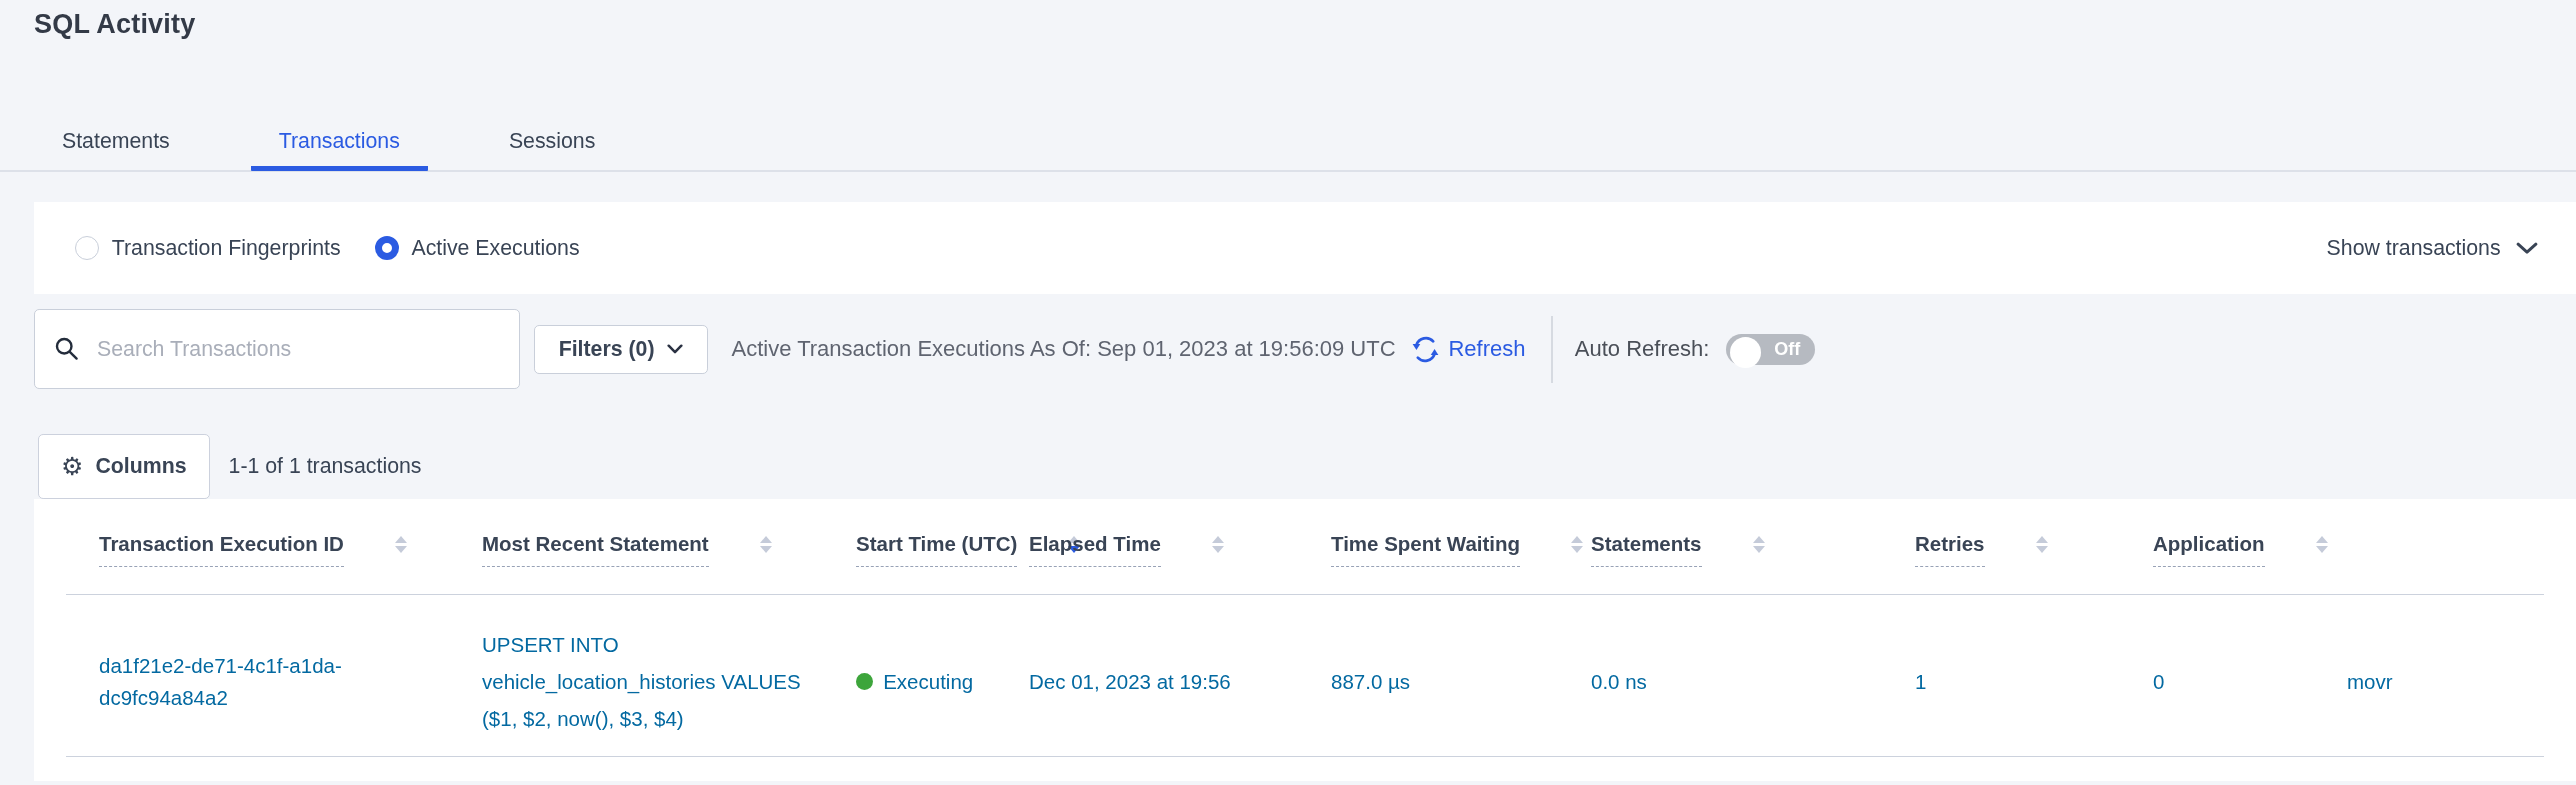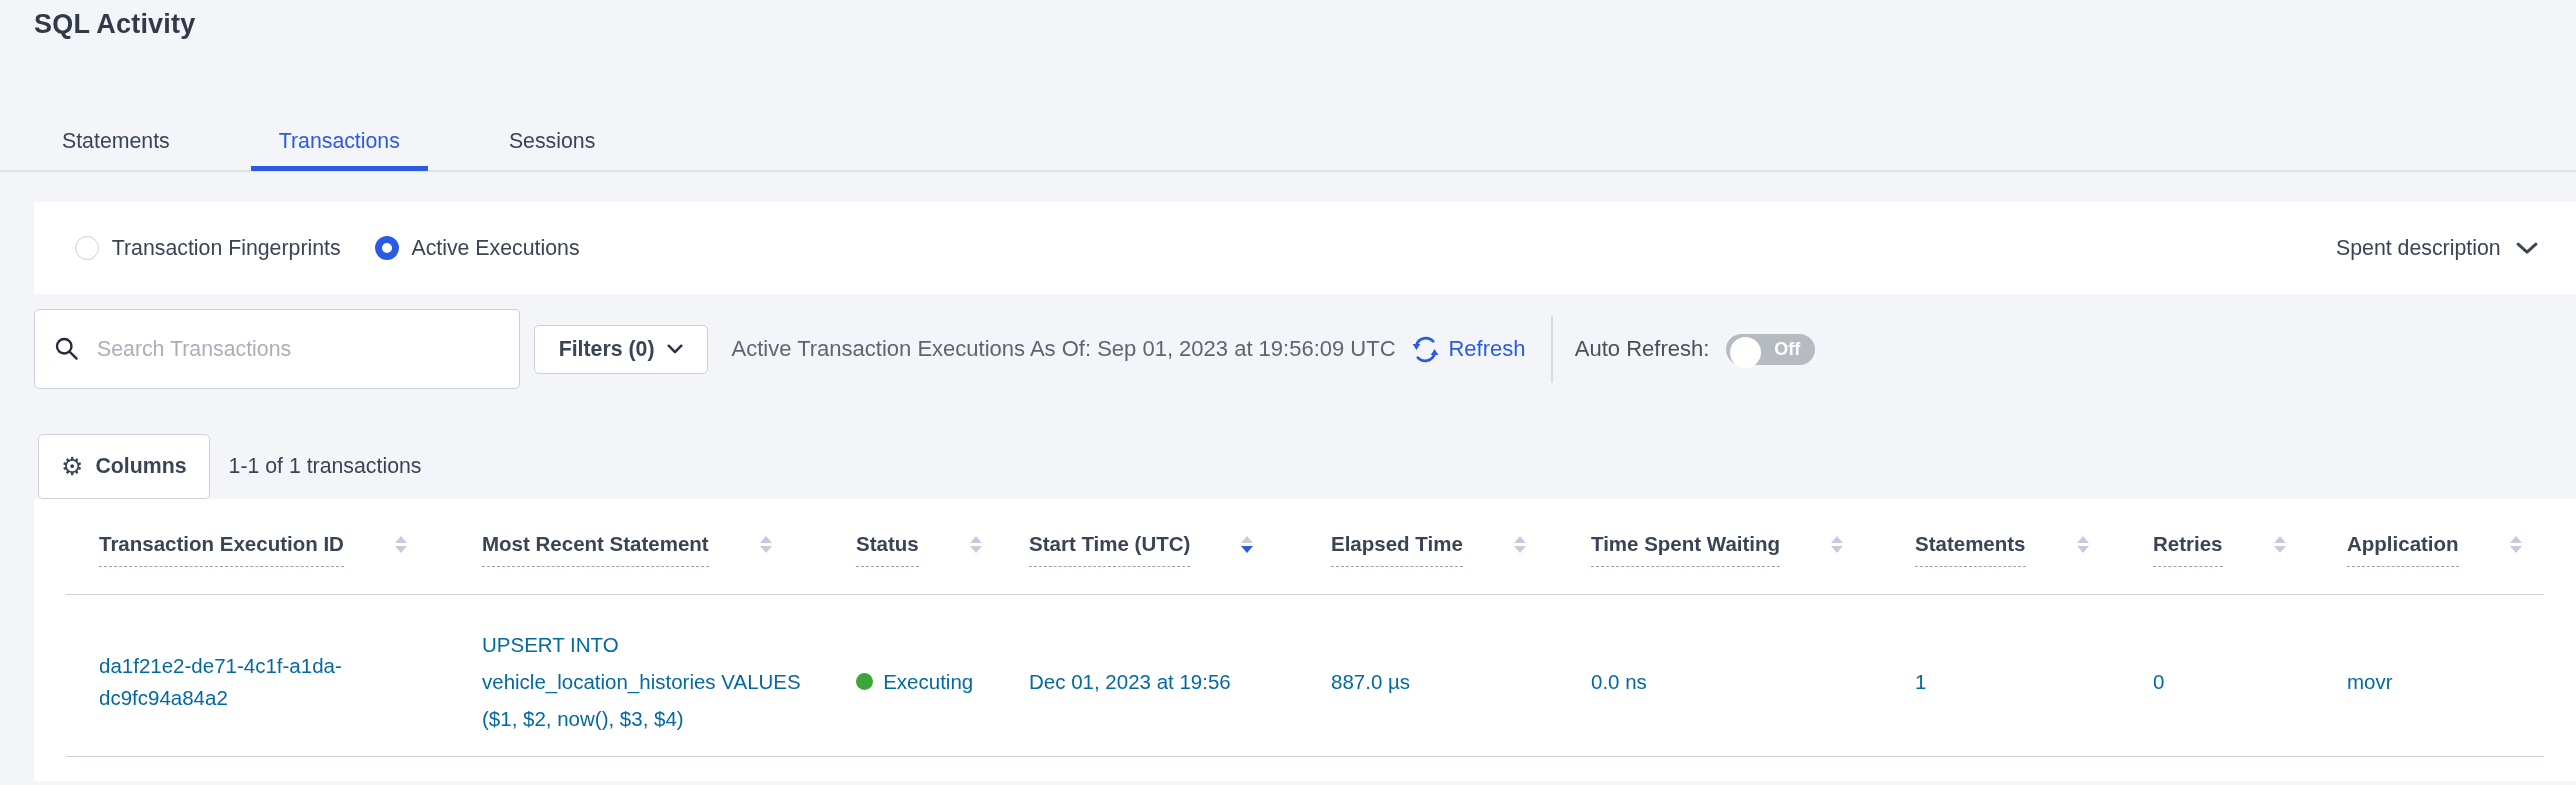--- a/index.html
+++ b/index.html
@@ -94,21 +94,21 @@
   <div class="card-radios">
     <div class="radio-option">
       <div class="radio"></div>
       <div class="radio-label">Transaction Fingerprints</div>
     </div>
     <div class="radio-option">
       <div class="radio selected"></div>
       <div class="radio-label">Active Executions</div>
     </div>
     <div class="show-description">
-      <span>Spent description</span>
+      <span>Show transactions</span>
       <svg class="chev" width="22" height="12.8" viewBox="0 0 26 15">
         <polyline points="2.5,2.5 13,12 23.5,2.5" fill="none" stroke="#394455" stroke-width="3.5" stroke-linecap="round" stroke-linejoin="round"></polyline>
       </svg>
     </div>
   </div>
 
   <div class="toolbar">
     <div class="search-box">
       <svg width="25.6" height="25.6" viewBox="0 0 30 30">
         <circle cx="12" cy="12" r="8.5" fill="none" stroke="#232c3b" stroke-width="2.8"></circle>
@@ -164,27 +164,20 @@
           </span>
       </div>
       <div class="th">
         <span class="hlabel">Most Recent Statement</span>
         <span class="sort">
             <span class="tri-up"></span>
             <span class="tri-down"></span>
           </span>
       </div>
       <div class="th">
-        <span class="hlabel">Status</span>
-        <span class="sort">
-            <span class="tri-up"></span>
-            <span class="tri-down"></span>
-          </span>
-      </div>
-      <div class="th">
         <span class="hlabel">Start Time (UTC)</span>
         <span class="sort active">
             <span class="tri-up"></span>
             <span class="tri-down"></span>
           </span>
       </div>
       <div class="th">
         <span class="hlabel">Elapsed Time</span>
         <span class="sort">
             <span class="tri-up"></span>

